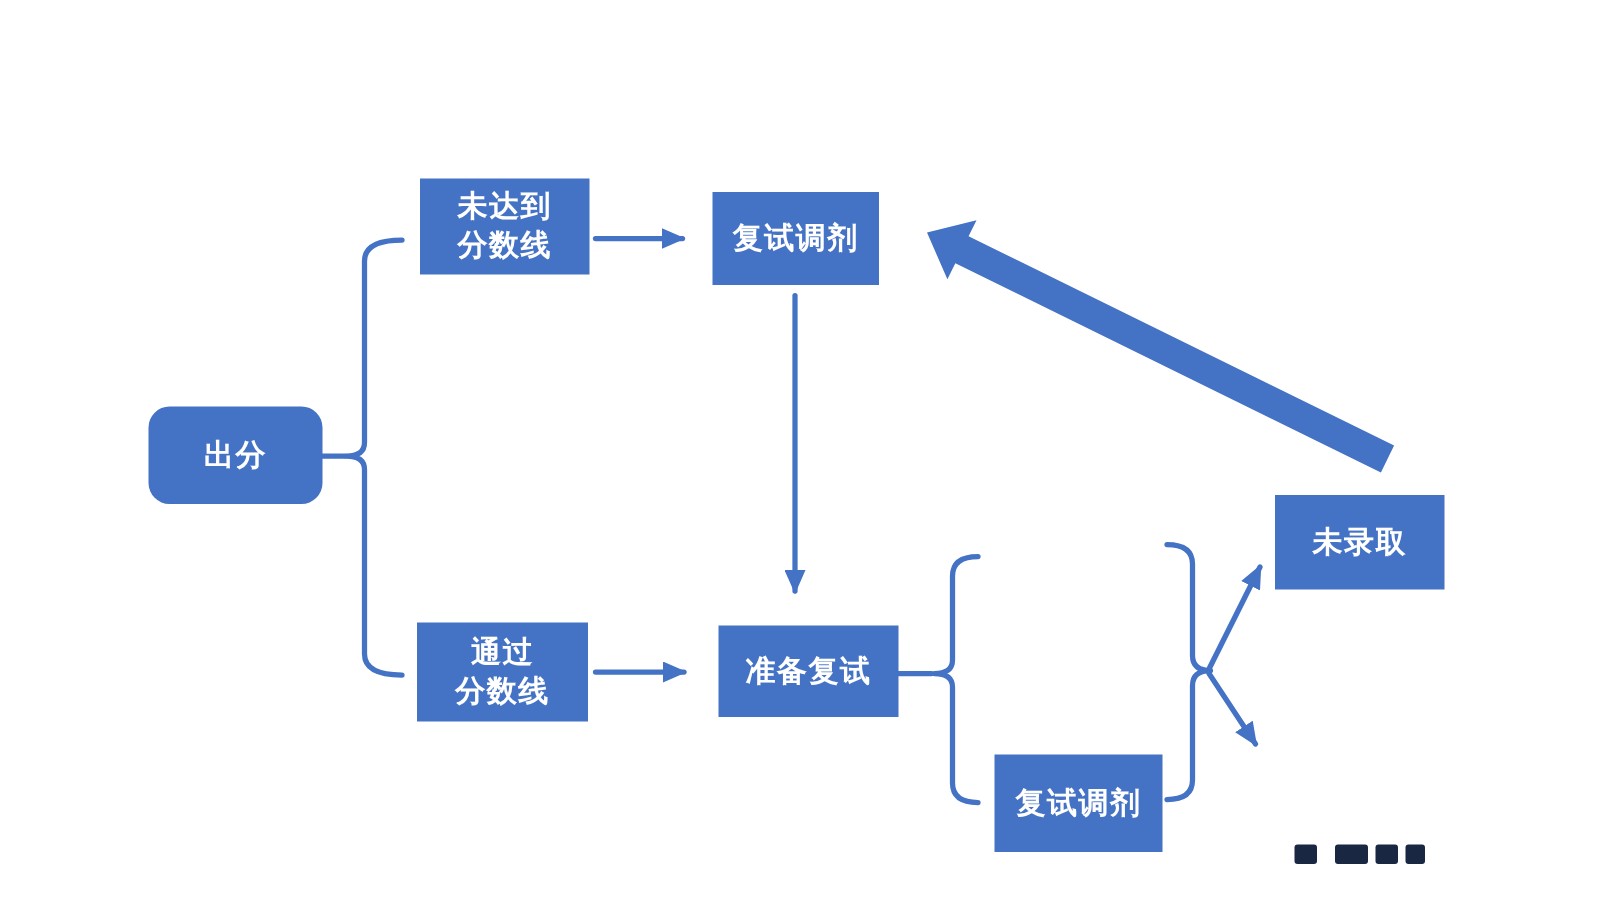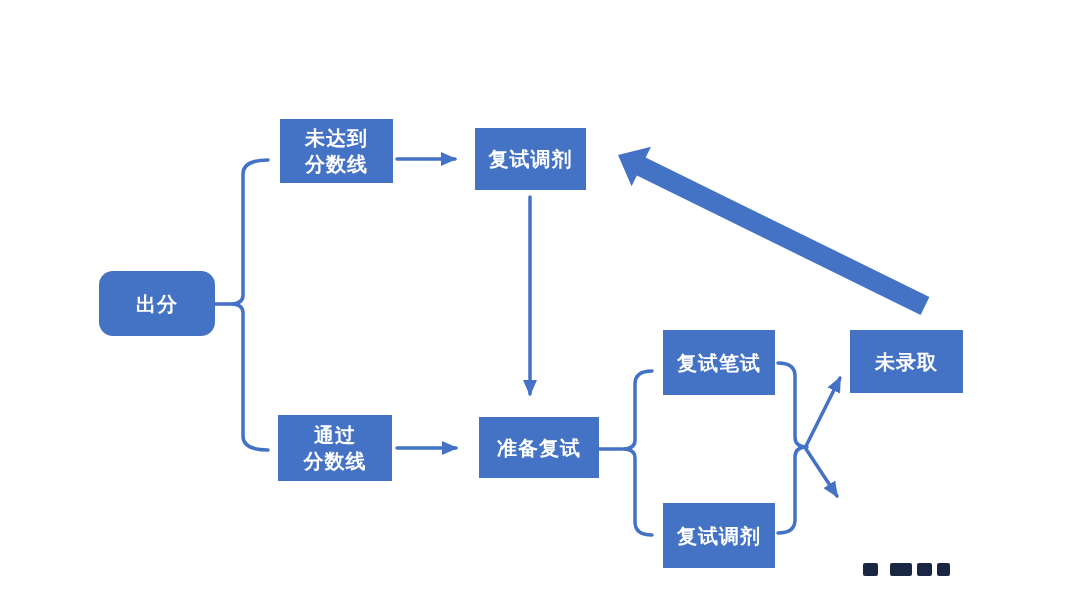--- a/index.html
+++ b/index.html
@@ -101,23 +101,20 @@
 
   <div class="node" style="left:278px; top:415px; width:114px; height:66px;">
     <span>通过
 分数线</span>
   </div>
 
   <div class="node" style="left:479px; top:417px; width:120px; height:61px;">
     <span>准备复试</span>
   </div>
 
-  <div class="node" style="left:663px; top:330px; width:112px; height:65px;">
-    <span>复试笔试</span>
-  </div>
 
   <div class="node" style="left:663px; top:503px; width:112px; height:65px;">
     <span>复试调剂</span>
   </div>
 
   <div class="node" style="left:850px; top:330px; width:113px; height:63px;">
     <span>未录取</span>
   </div>
 
 

